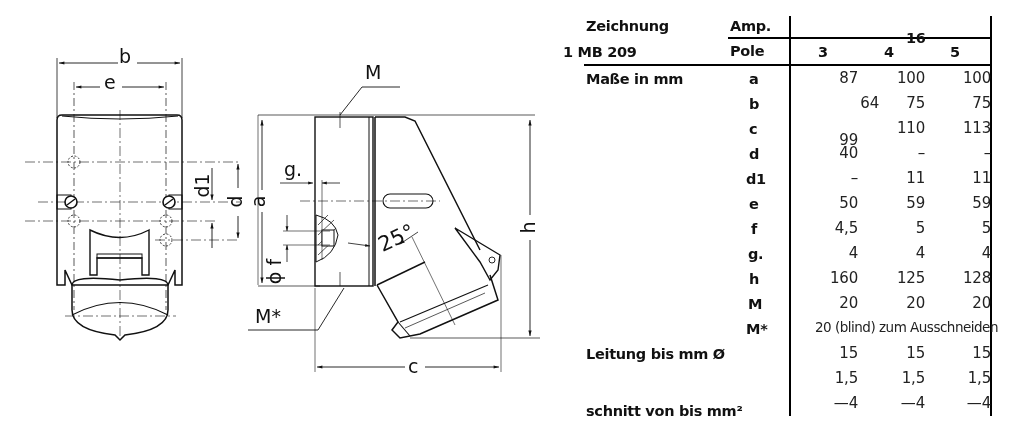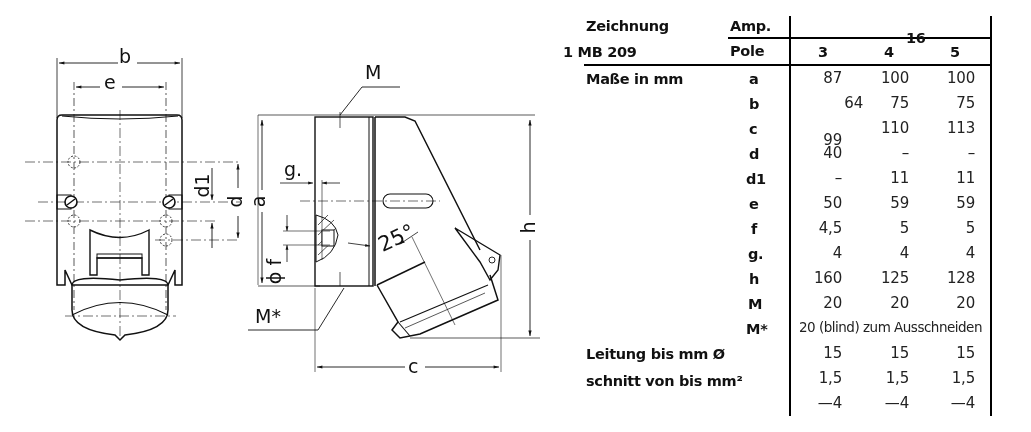--- a/index.html
+++ b/index.html
@@ -1,21 +1,21 @@
 <!DOCTYPE html>
 <html><head>
 <meta charset="utf-8">
 <style>
   html, body { margin:0; padding:0; background:#fff; }
   body { width:1031px; height:432px; position:relative; overflow:hidden; font-family:"DejaVu Sans", sans-serif; color:#111; }
   #drawing { position:absolute; left:0; top:0; }
   .tbl { position:absolute; left:0; top:0; width:1031px; height:432px; }
   .t { position:absolute; white-space:nowrap; line-height:1; }
   .b { font-weight:bold; font-size:14.5px; letter-spacing:-0.3px; }
-  .n { font-weight:normal; font-size:15px; color:#222; letter-spacing:-0.2px; }
+  .n { font-weight:normal; font-size:15px; color:#222; letter-spacing:-0.2px;padding-left:16px; }
   .lbl { font-family:"DejaVu Sans", sans-serif; font-size:19px; color:#111; }
   .hline { position:absolute; background:#000; height:2px; }
   .vline { position:absolute; background:#000; width:2px; }
   .numcell { position:absolute; text-align:right; width:50px; }
 </style>
 </head>
 <body>
 
 <svg id="drawing" width="580" height="432" viewBox="0 0 580 432" xmlns="http://www.w3.org/2000/svg">
   <defs>
@@ -223,17 +223,17 @@
 
   <span class="t b" style="left:586px;top:347px;">Leitung bis mm Ø</span>
   <span class="t n numcell" style="left:792px;top:346px;">15</span>
   <span class="t n numcell" style="left:859px;top:346px;">15</span>
   <span class="t n numcell" style="left:925px;top:346px;">15</span>
 
   <span class="t n numcell" style="left:792px;top:371px;">1,5</span>
   <span class="t n numcell" style="left:859px;top:371px;">1,5</span>
   <span class="t n numcell" style="left:925px;top:371px;">1,5</span>
 
-  <span class="t b" style="left:586px;top:374px;">schnitt von bis mm²</span>
+  <span class="t b" style="left:586px;top:404px;">schnitt von bis mm²</span>
   <span class="t n numcell" style="left:792px;top:396px;">—4</span>
   <span class="t n numcell" style="left:859px;top:396px;">—4</span>
   <span class="t n numcell" style="left:925px;top:396px;">—4</span>
 </div>
 
 </body></html>

